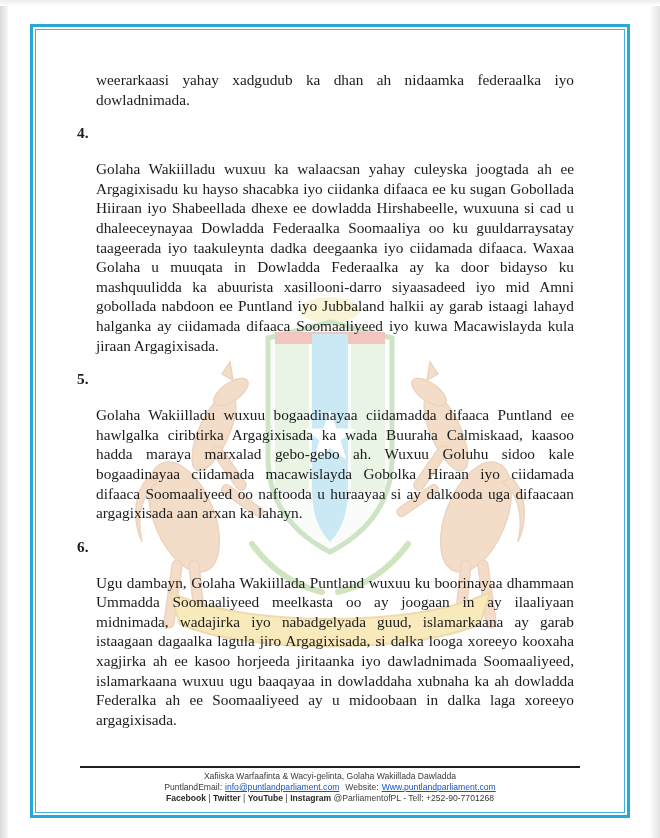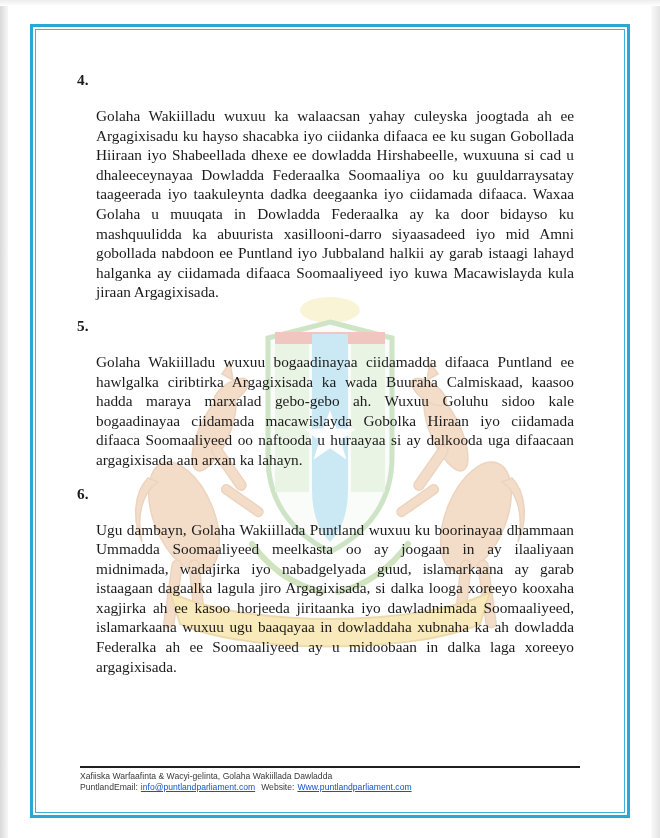--- a/index.html
+++ b/index.html
@@ -27,21 +27,21 @@
     font-size:15.3px;line-height:19.6px;color:#1b1b1b;}
   .intro{margin:0 0 14px 19px;text-align:justify;}
   .para{display:flex;margin-bottom:14px;}
   .para .num{font-weight:bold;width:19px;flex:0 0 19px;}
   .para .ptext{flex:1;text-align:justify;margin-top:36px;}
   .end-marker{margin-top:46px;text-align:center;font-weight:bold;
     font-size:14px;letter-spacing:.4px;color:#111;}
   
   .footer{position:absolute;left:80px;top:766px;width:500px;z-index:1;
     font-family:"Liberation Sans", sans-serif;font-size:8.6px;color:#3a3a3a;
-    text-align:left;line-height:11px;}
+    text-align:center;line-height:11px;}
   .footer-rule{border-top:2px solid #1f1f1f;margin-bottom:3px;}
   .footer a{color:#1155cc;text-decoration:underline;}
   .footer .lbl{margin-left:3px;margin-right:3px;}
   .footer .b{font-weight:bold;color:#2b2b2b;}
 </style>
 </head>
 <body>
 
 <div class="edge-left"></div>
 <div class="edge-right"></div>
@@ -94,20 +94,21 @@
     <g stroke="#86b95a" stroke-width="6" stroke-linecap="round" fill="none" opacity="0.9">
       <path d="M140,252 Q168,290 210,300"></path>
       <path d="M296,252 Q268,290 226,300"></path>
     </g>
 
     <path d="M58,300 C128,336 308,336 378,300 L368,332 C300,362 136,362 68,332 Z" fill="#f2cf62" stroke="#d9a93f" stroke-width="2"></path>
   </svg>
 </div>
 
 <div class="content">
+  <p class="intro">weerarkaasi yahay xadgudub ka dhan ah nidaamka federaalka iyo dowladnimada.</p>
 
   <div class="para">
     <span class="num">4.</span>
     <span class="ptext">Golaha Wakiilladu wuxuu ka walaacsan yahay culeyska joogtada ah ee Argagixisadu ku hayso shacabka iyo ciidanka difaaca ee ku sugan Gobollada Hiiraan iyo Shabeellada dhexe ee dowladda Hirshabeelle, wuxuuna si cad u dhaleeceynayaa Dowladda Federaalka Soomaaliya oo ku guuldarraysatay taageerada iyo taakuleynta dadka deegaanka iyo ciidamada difaaca. Waxaa Golaha u muuqata in Dowladda Federaalka ay ka door bidayso ku mashquulidda ka abuurista xasillooni-darro siyaasadeed iyo mid Amni gobollada nabdoon ee Puntland iyo Jubbaland halkii ay garab istaagi lahayd halganka ay ciidamada difaaca Soomaaliyeed iyo kuwa Macawislayda kula jiraan Argagixisada.</span>
   </div>
 
   <div class="para">
     <span class="num">5.</span>
     <span class="ptext">Golaha Wakiilladu wuxuu bogaadinayaa ciidamadda difaaca Puntland ee hawlgalka ciribtirka Argagixisada ka wada Buuraha Calmiskaad, kaasoo hadda maraya marxalad gebo-gebo ah. Wuxuu Goluhu sidoo kale bogaadinayaa ciidamada macawislayda Gobolka Hiraan iyo ciidamada difaaca Soomaaliyeed oo naftooda u huraayaa si ay dalkooda uga difaacaan argagixisada aan arxan ka lahayn.</span>
   </div>
@@ -115,13 +116,14 @@
   <div class="para">
     <span class="num">6.</span>
     <span class="ptext">Ugu dambayn, Golaha Wakiillada Puntland wuxuu ku boorinayaa dhammaan Ummadda Soomaaliyeed meelkasta oo ay joogaan in ay ilaaliyaan midnimada, wadajirka iyo nabadgelyada guud, islamarkaana ay garab istaagaan dagaalka lagula jiro Argagixisada, si dalka looga xoreeyo kooxaha xagjirka ah ee kasoo horjeeda jiritaanka iyo dawladnimada Soomaaliyeed, islamarkaana wuxuu ugu baaqayaa in dowladdaha xubnaha ka ah dowladda Federalka ah ee Soomaaliyeed ay u midoobaan in dalka laga xoreeyo argagixisada.</span>
   </div>
 
 </div>
 
 <div class="footer">
   <div class="footer-rule"></div>
   <div><span>Xafiiska Warfaafinta &amp; Wacyi-gelinta, Golaha Wakiillada Dawladda Puntland</span><span>Email:</span><a href="#" class="lbl">info@puntlandparliament.com</a><span class="lbl">Website:</span><a href="#">Www.puntlandparliament.com</a></div>
+  <div><span class="b">Facebook</span><span> | </span><span class="b">Twitter</span><span> | </span><span class="b">YouTube</span><span> | </span><span class="b">Instagram</span><span> @ParliamentofPL - Tell: +252-90-7701268</span></div>
 </div>
 
 </body></html>

